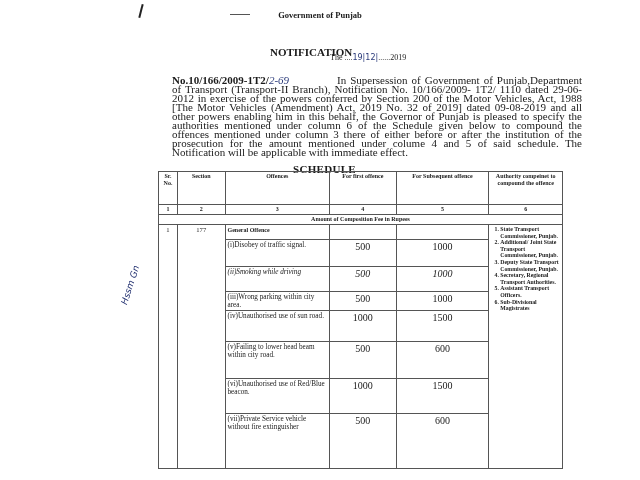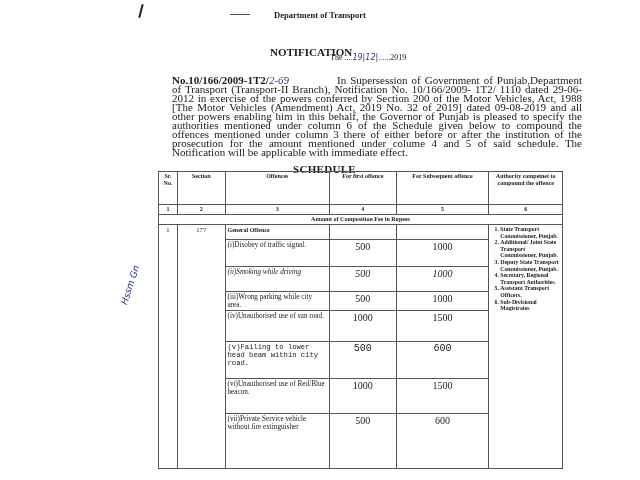--- a/index.html
+++ b/index.html
@@ -11,21 +11,21 @@
     }
     .mark { position: absolute; }
     .mark-slash { left: 140px; top: 4px; width: 2px; height: 14px; background: #222; transform: rotate(14deg); }
     .mark-dash { left: 230px; top: 14px; width: 20px; height: 1px; background: #555; }
     .header {
       position: absolute; left: 0; width: 640px; top: 11px;
       text-align: center; font-weight: bold; font-size: 8.5px; line-height: 9.5px;
     }
     .notif-row { position: absolute; top: 46px; left: 270px; font-size: 11px; font-weight: bold; }
     .date-row { position: absolute; top: 53px; left: 330px; font-size: 8px; }
-    .date-row .hand { font-family: "DejaVu Sans", sans-serif; font-style: italic; color: #2a3a7a; font-size: 8px; }
+    .date-row .hand { font-family: "DejaVu Sans", sans-serif; color: #2a3a7a; font-size: 8px; }
     .body-text {
       position: absolute; left: 172px; top: 76px; width: 410px;
       font-size: 11px; line-height: 9px; text-align: justify;
     }
     .body-text .ref { font-weight: bold; }
     .body-text .ref-hand { font-style: italic; color: #2a3a7a; }
     .body-text .gap { display: inline-block; width: 48px; }
     .schedule-title {
       position: absolute; left: 293px; top: 163px;
       font-weight: bold; font-size: 11px; letter-spacing: 0.3px;
@@ -51,35 +51,35 @@
     .amt-row td { font-weight: bold; text-align: center; font-size: 6px; padding: 0; height: 7px; }
     .general td { height: 12px; }
     .general .off { font-weight: bold; font-size: 6px; }
     .center { text-align: center; }
     td.off { font-size: 7.2px; line-height: 8px; }
     td.val { text-align: center; font-size: 10px; }
     .r1 td { height: 24px; }
     .r2 td { height: 22px; font-style: italic; }
     .r3 td { height: 16px; }
     .r4 td { height: 28px; }
-    .r5 td { height: 34px; font-family: Liberation Mono, monospace; }
+    .r5 td { height: 34px; }
     .r6 td { height: 32px; margin-left: 8px; }
     .r7 td { height: 52px; margin-left: 20px; }
     td.auth { font-weight: bold; font-size: 5.8px; line-height: 6.6px; vertical-align: top; padding-top: 22px; }
     .auth ol { margin: 0; padding-left: 9px; }
     .auth li { margin: 0; }
   </style>
 </head>
 <body>
 
 <div class="mark mark-slash"></div>
 <div class="mark mark-dash"></div>
 
 <div class="header">
-  <div>Department of Transport</div>
+  <div>Government of Punjab</div>
 </div>
 
 <div class="notif-row">NOTIFICATION</div>
 <div class="date-row">
   <span>The ....</span><span class="hand">19|12|</span><span>......2019</span>
 </div>
 
 <div class="body-text">
   <span class="ref">No.10/166/2009-1T2/</span><span class="ref-hand">2-69</span><span class="gap"></span><span>In Supersession of Government of Punjab,Department of Transport (Transport-II Branch), Notification No. 10/166/2009- 1T2/ 1110 dated 29-06-2012 in exercise of the powers conferred by Section 200 of the Motor Vehicles, Act, 1988 [The Motor Vehicles (Amendment) Act, 2019 No. 32 of 2019] dated 09-08-2019 and all other powers enabling him in this behalf, the Governor of Punjab is pleased to specify the authorities mentioned under column 6 of the Schedule given below to compound the offences mentioned under column 3 there of either before or after the institution of the prosecution for the amount mentioned under colume 4 and 5 of said schedule. The Notification will be applicable with immediate effect.</span>
 </div>
@@ -138,21 +138,21 @@
     <td class="off">(i)Disobey of traffic signal.</td>
     <td class="val">500</td>
     <td class="val">1000</td>
   </tr>
   <tr class="r2">
     <td class="off">(ii)Smoking while driving</td>
     <td class="val">500</td>
     <td class="val">1000</td>
   </tr>
   <tr class="r3">
-    <td class="off">(iii)Wrong parking while city area.</td>
+    <td class="off">(iii)Wrong parking within city area.</td>
     <td class="val">500</td>
     <td class="val">1000</td>
   </tr>
   <tr class="r4">
     <td class="off">(iv)Unauthorised use of sun road.</td>
     <td class="val">1000</td>
     <td class="val">1500</td>
   </tr>
   <tr class="r5">
     <td class="off">(v)Failing to lower head beam within city road.</td>

